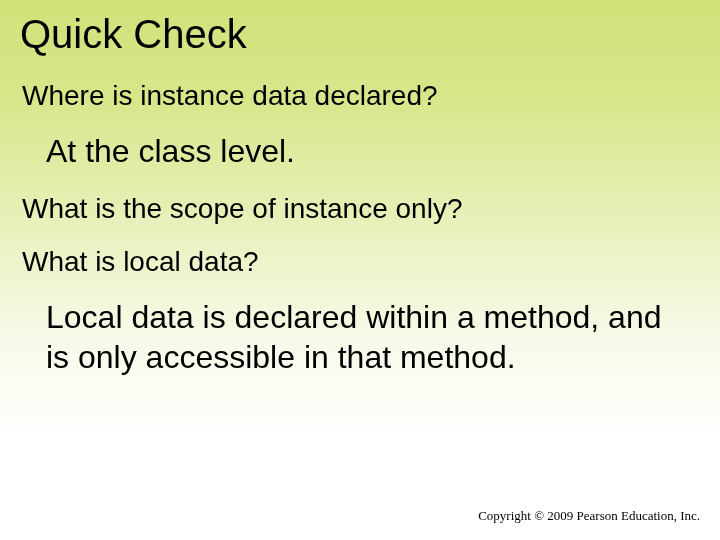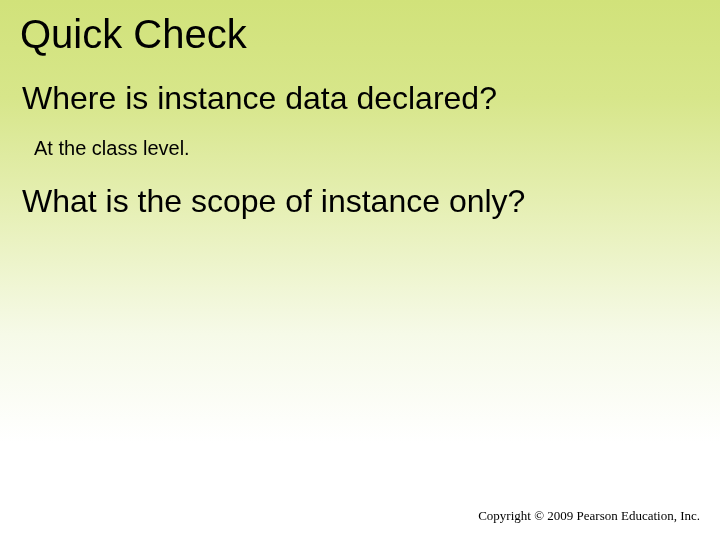--- a/index.html
+++ b/index.html
@@ -20,28 +20,28 @@
     font-weight: 400;
     letter-spacing: 0px;
   }
   .body {
     position: absolute;
     top: 78px;
     left: 22px;
     right: 22px;
   }
   .question {
-    font-size: 32px;
+    font-size: 28px;
     margin-top: 12px;
     margin-bottom: 18px;
     line-height: 1.25;
   }
   .answer {
-    font-size: 20px;
-    margin-left: 12px;
+    font-size: 32px;
+    margin-left: 24px;
     margin-bottom: 20px;
     line-height: 1.25;
     max-width: 620px;
   }
   .first-q { margin-top: 0; }
   .copyright {
     position: absolute;
     bottom: 16px;
     right: 20px;
     font-family: "Times New Roman", Times, serif;
@@ -50,15 +50,17 @@
 </style>
 </head>
 <body>
 
 <div class="slide">
   <div class="title">Quick Check</div>
   <div class="body">
     <div class="question first-q">Where is instance data declared?</div>
     <div class="answer">At the class level.</div>
     <div class="question">What is the scope of instance only?</div>
+    <div class="question">What is local data?</div>
+    <div class="answer">Local data is declared within a method, and is only accessible in that method.</div>
   </div>
   <div class="copyright">Copyright © 2009 Pearson Education, Inc.</div>
 </div>
 
 </body></html>

